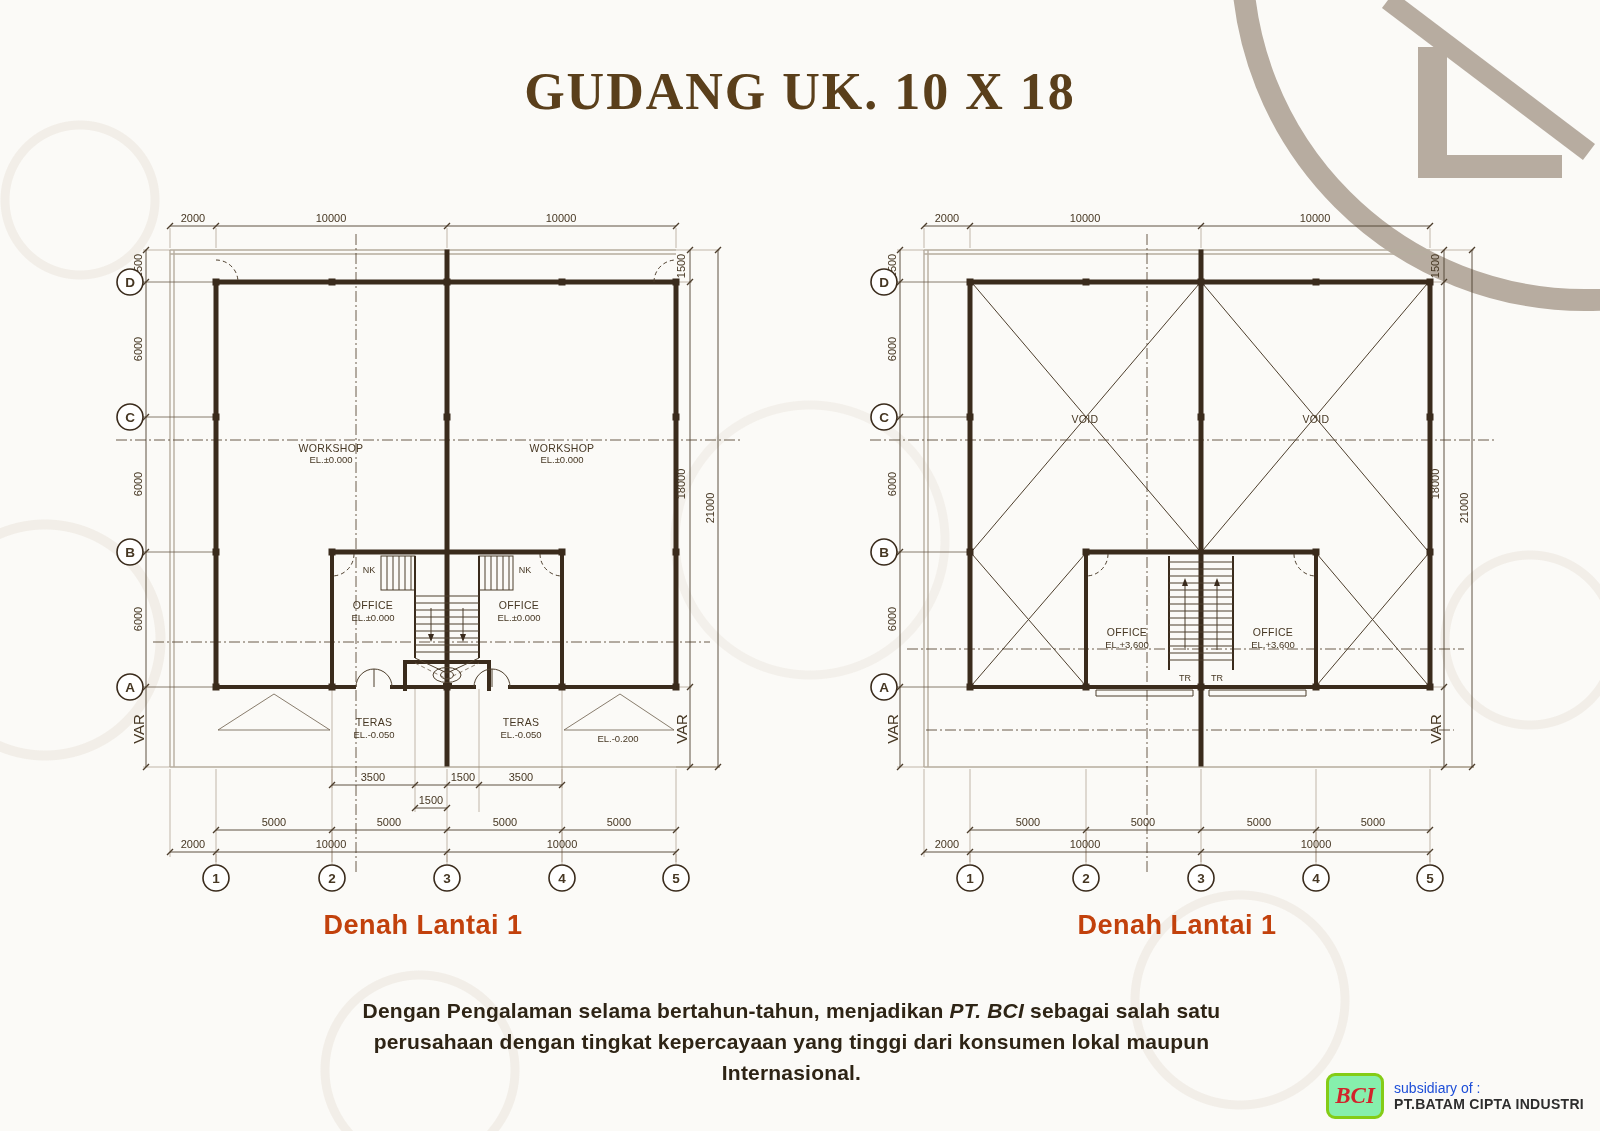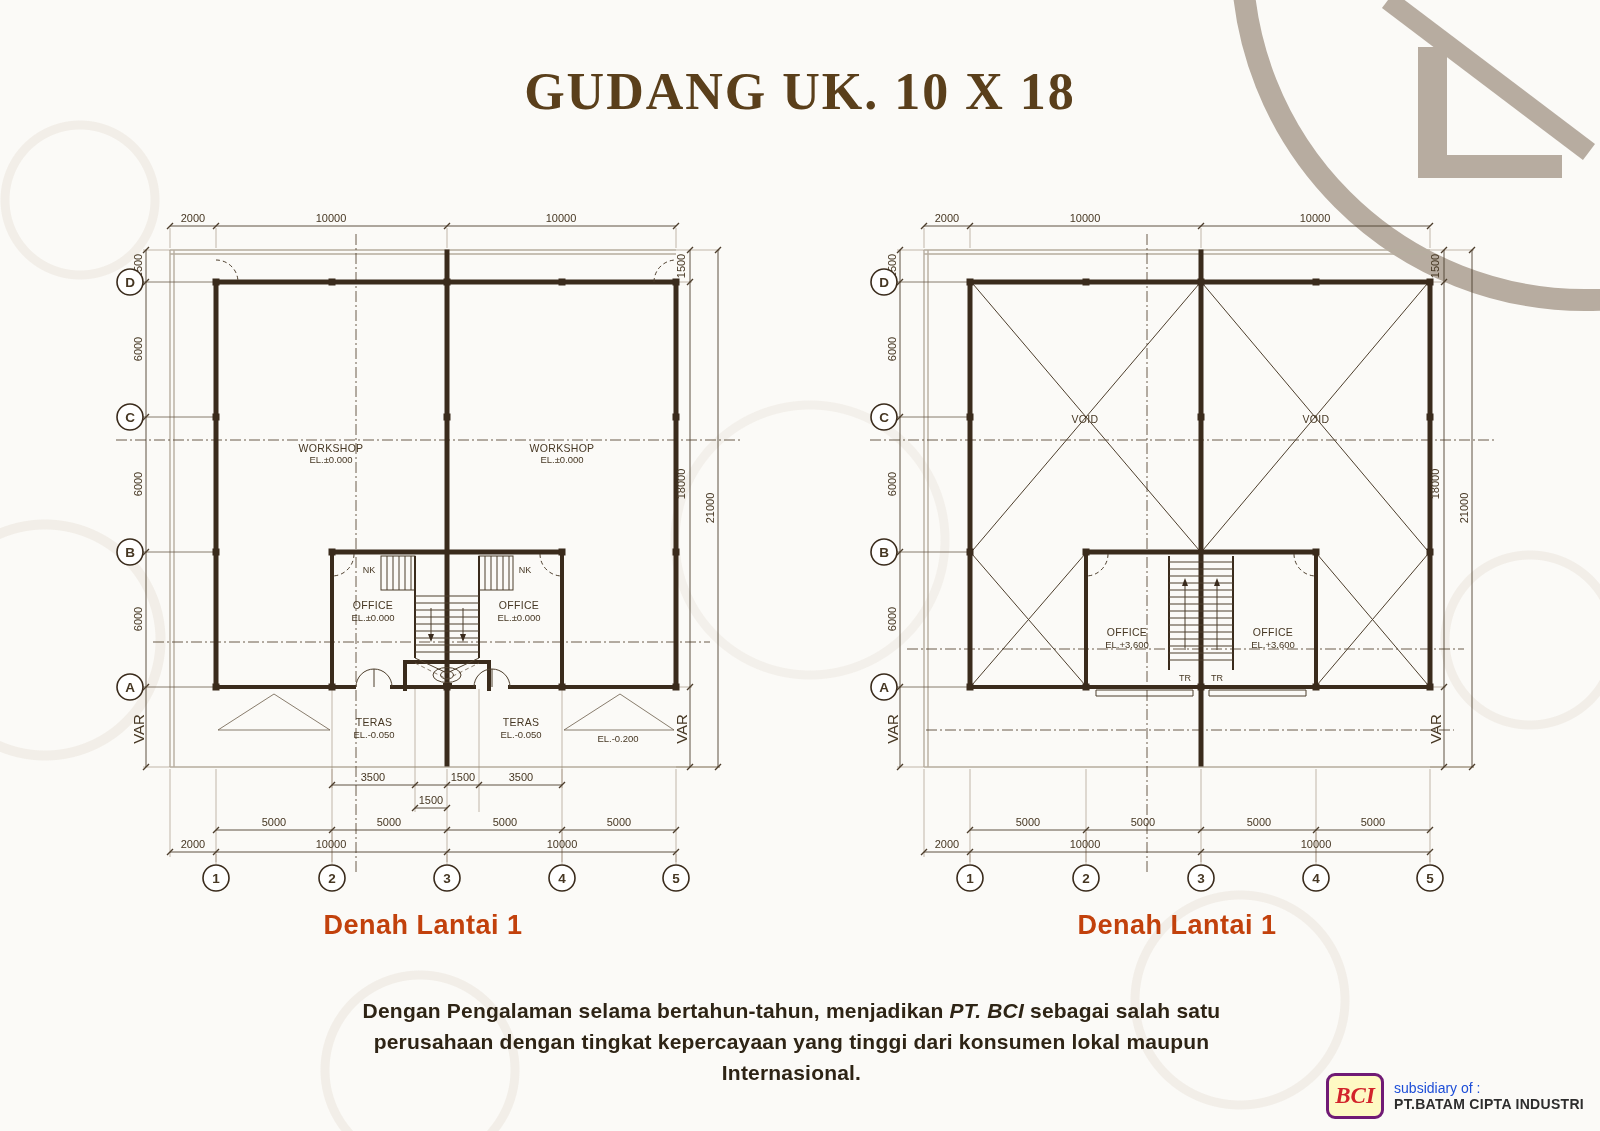--- a/index.html
+++ b/index.html
@@ -38,22 +38,22 @@
   .var{font-size:15px;}
   .rm{font-size:10.5px;text-anchor:middle;letter-spacing:.3px;}
   .rm2{font-size:9.5px;text-anchor:middle;}
   .nk{font-size:9px;text-anchor:middle;}
   .bub{font-size:13.5px;text-anchor:middle;font-weight:bold;}
   
   .footer-text{position:absolute;top:995px;left:0;right:17px;margin:0 auto;max-width:910px;text-align:center;z-index:2;
     font-size:21px;line-height:1.48;font-weight:600;color:#2e2415;letter-spacing:.2px;}
   .footer-text em{font-style:italic;}
   .brand{position:absolute;right:16px;bottom:12px;display:flex;align-items:center;gap:10px;z-index:2;}
-  .bci-box{width:52px;height:40px;border:3px solid #701a75;border-radius:9px;display:flex;align-items:center;justify-content:center;
-    color:#d2232a;font-family:"Liberation Serif",serif;font-weight:bold;font-style:italic;font-size:23px;background:#fef9c3;}
+  .bci-box{width:52px;height:40px;border:3px solid #84cc16;border-radius:9px;display:flex;align-items:center;justify-content:center;
+    color:#d2232a;font-family:"Liberation Serif",serif;font-weight:bold;font-style:italic;font-size:23px;background:#86efac;}
   .brand-sub{font-size:14px;color:#1d4ed8;}
   .brand-co{font-size:14px;font-weight:bold;color:#2d2d2d;letter-spacing:.3px;}
 </style>
 </head>
 <body>
 
 <div class="page">
 
   <svg class="decor" width="385" height="335" viewBox="0 0 385 335">
     <circle cx="370" cy="-43" r="343" fill="none" stroke="#b7aca0" stroke-width="22"></circle>

